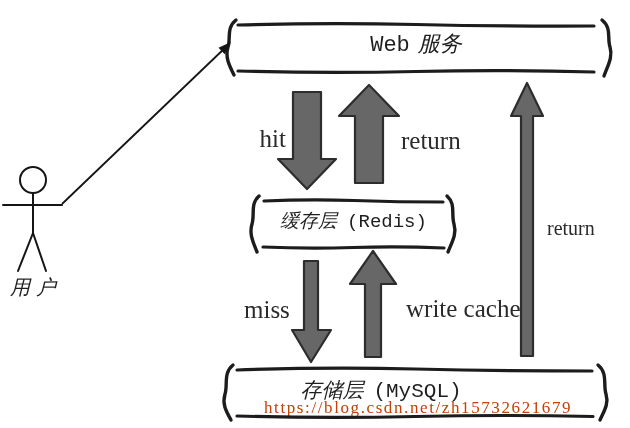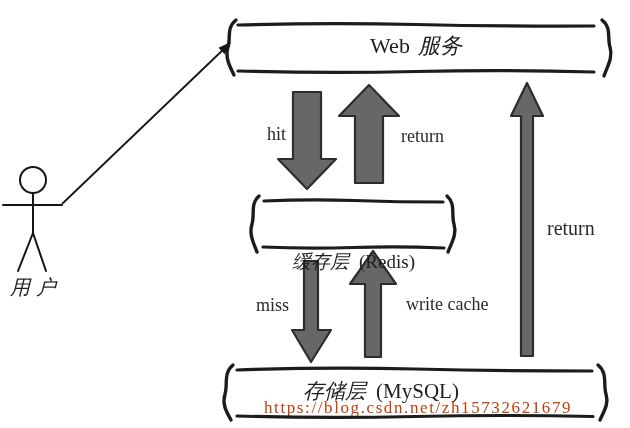--- a/index.html
+++ b/index.html
@@ -11,25 +11,25 @@
     font-family:"Liberation Serif","DejaVu Serif",serif;
   }
   .stage svg{position:absolute;left:0;top:0;z-index:2;}
   .lbl{
     position:absolute;
     z-index:3;
     color:#1e1e1e;
     white-space:nowrap;
     line-height:1.1;
   }
-  .node-label{text-align:center;}
+  .node-label{text-align:center;font-family:Liberation Mono, monospace;}
   .cjk{font-style:italic;}
   .tech{margin-left:10px;}
   .pfx{margin-right:8px;}
-  .edge-label{font-size:18px;color:#2a2a2a;}
+  .edge-label{font-size:25px;color:#2a2a2a;}
   .watermark{
     position:absolute;
     z-index:1;
     font-size:17px;
     letter-spacing:1.6px;
     color:#c2410c;
   }
   
   .boxline{stroke:#1c1c1c;stroke-width:3.2;fill:none;stroke-linecap:round;}
   .brace{stroke:#1c1c1c;stroke-width:3.4;fill:none;stroke-linecap:round;}
@@ -84,21 +84,21 @@
     <g>
       <path class="thinarrow" d="M62,204 L227,46"></path>
       <polygon fill="#151515" points="231,42 224.7,54.2 218.5,47.8"></polygon>
     </g>
   </svg>
 
   <div class="lbl node-label" style="left:238px;top:34px;width:356px;font-size:22px;">
     <span class="pfx">Web</span><span class="cjk">服务</span>
   </div>
 
-  <div class="lbl node-label" style="left:262px;top:212px;width:183px;font-size:19px;margin-top:40px;">
+  <div class="lbl node-label" style="left:262px;top:212px;width:183px;font-size:19px;">
     <span class="cjk">缓存层</span><span class="tech">(Redis)</span>
   </div>
 
   <div class="lbl node-label" style="left:211px;top:380px;width:340px;font-size:21px;">
     <span class="cjk">存储层</span><span class="tech">(MySQL)</span>
   </div>
 
   <div class="lbl edge-label" style="left:248px;top:125px;width:38px;text-align:right;">hit</div>
 
   <div class="lbl edge-label" style="left:401px;top:127px;">return</div>

